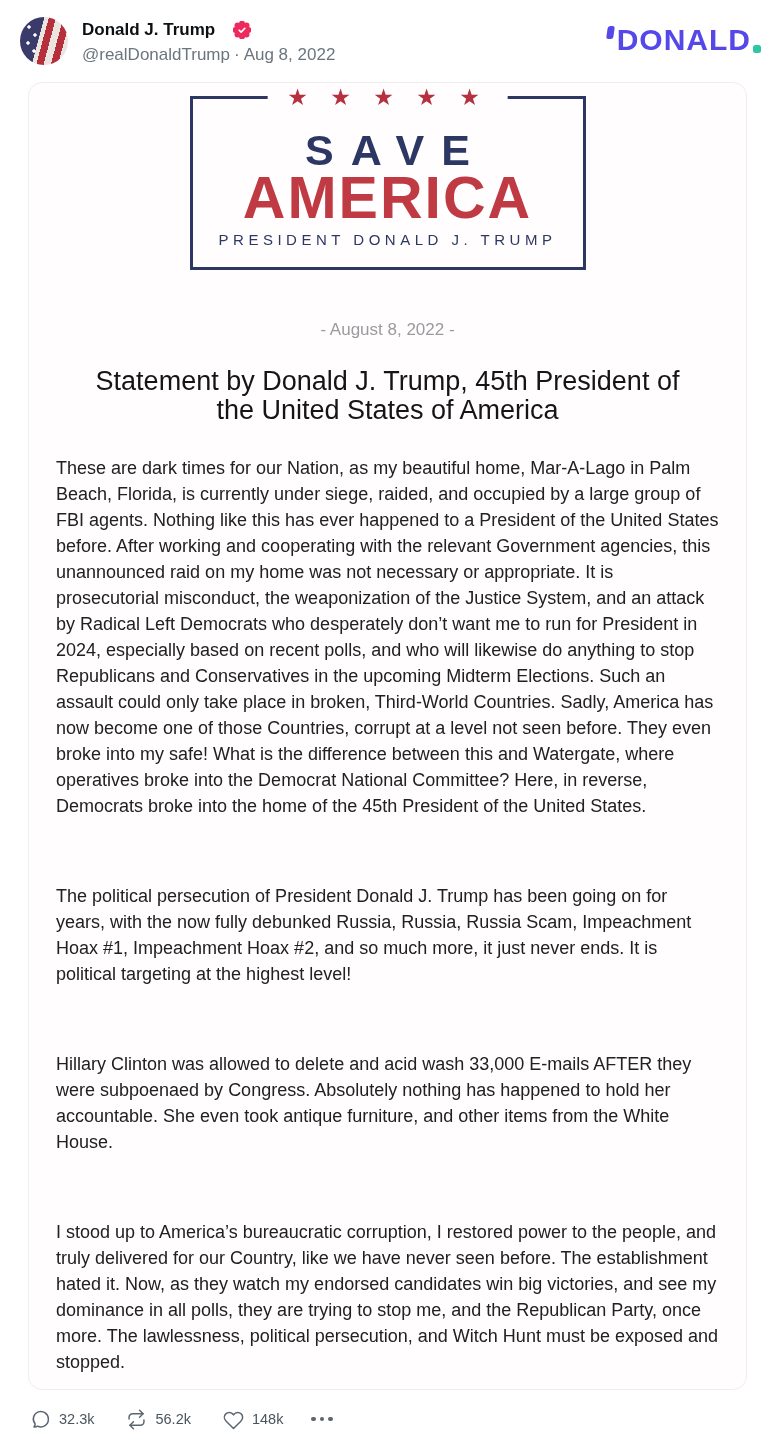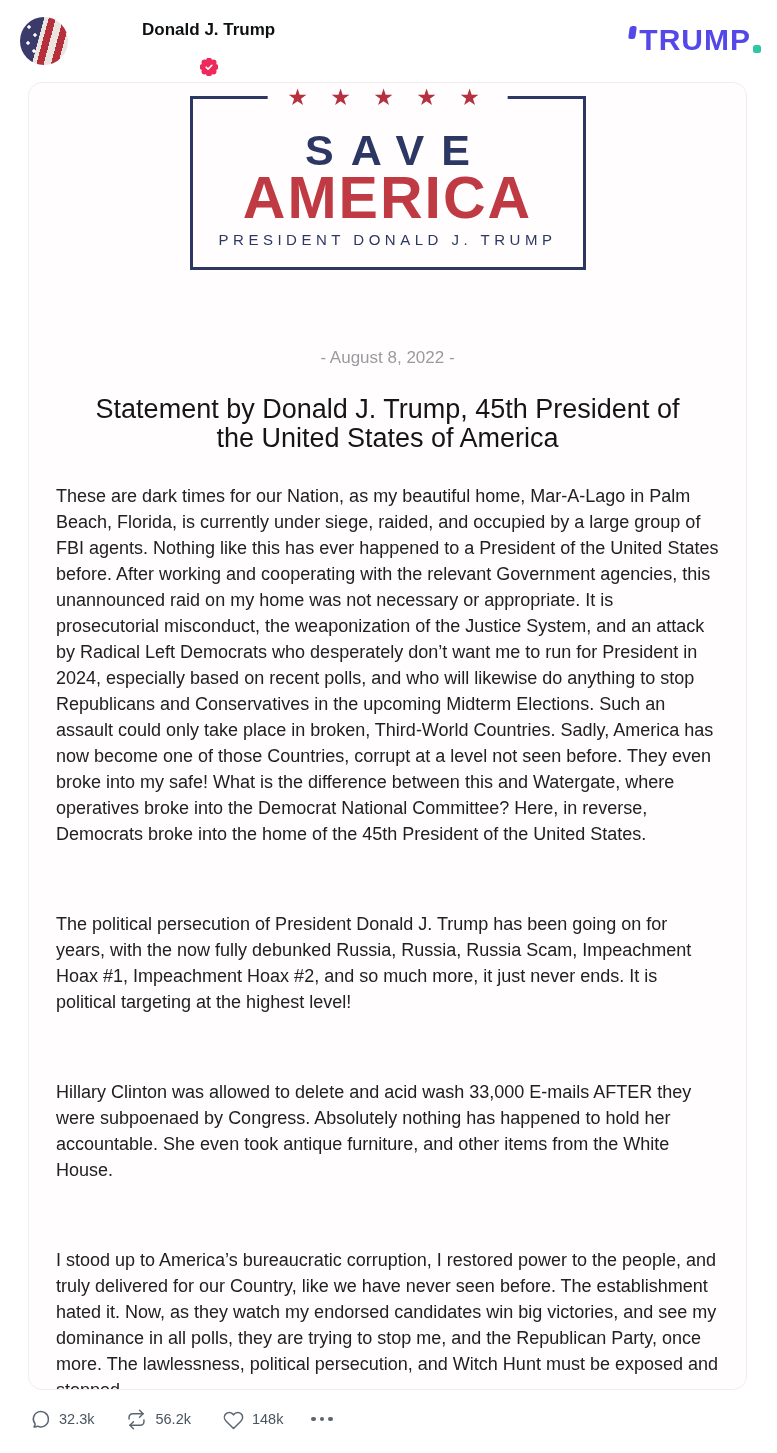--- a/index.html
+++ b/index.html
@@ -17,21 +17,21 @@
     overflow:hidden; cursor:pointer;
     background:
       radial-gradient(circle 2px at 9px 10px, #fff 0 1.4px, transparent 2px),
       radial-gradient(circle 2px at 15px 18px, #fff 0 1.4px, transparent 2px),
       radial-gradient(circle 2px at 8px 26px, #fff 0 1.4px, transparent 2px),
       radial-gradient(circle 2px at 14px 34px, #fff 0 1.4px, transparent 2px),
       linear-gradient(105deg, #3a3a6b 0 40%, rgba(0,0,0,0) 40.5%),
       repeating-linear-gradient(105deg, #b5303c 0 7px, #ece5df 7px 14px);
   }
   .name-block { position:absolute; left:82px; top:20px; }
-  .name-row { display:flex; align-items:center; gap:18px;flex-direction:column; }
+  .name-row { display:flex; align-items:center; gap:18px; }
   .display-name { font-size:17px; font-weight:bold; color:#0d1013; cursor:pointer; }
   .badge { width:18px; height:18px; display:block; }
   .handle-line { margin-top:5px; font-size:17px; color:#6b757f; }
   .handle-line span { cursor:pointer; }
   .handle-sep { margin:0 4px; cursor:default; }
 
   .logo { position:absolute; right:16px; top:25px; display:flex; align-items:flex-start; cursor:pointer; }
   .logo-mark { width:7px; height:13px; background:#5448e8; border-radius:2.5px; transform:skewX(-8deg); margin-right:3px; margin-top:1px; }
   .logo-text { font-size:30px; font-weight:800; color:#5448e8; letter-spacing:1px; line-height:1; }
   .logo-dot { width:8px; height:8px; background:#2fc6a4; border-radius:2.5px; align-self:flex-end; margin-left:2px; margin-bottom:2px; }
@@ -47,21 +47,21 @@
   }
   .sa-stars {
     position:absolute; top:-15px; left:50%; transform:translateX(-50%);
     background:#fffdfd; padding:0 20px; white-space:nowrap;
     color:#b5313f; font-size:23px; letter-spacing:8px; line-height:1.2;
   }
   .sa-save { margin-top:29px; font-size:43px; font-weight:600; color:#2c3863; letter-spacing:17px; padding-left:17px; line-height:1.05; }
   .sa-america { font-size:59px; font-weight:800; color:#bf3a42; letter-spacing:2px; line-height:1.0; margin-top:-4px; }
   .sa-president { font-size:15px; font-weight:normal; color:#2c3863; letter-spacing:4.5px; margin-top:3px; }
 
-  .sa-date { margin-top:78px; text-align:center; font-size:17px; color:#9b9b9f; }
+  .sa-date { margin-top:50px; text-align:center; font-size:17px; color:#9b9b9f; }
   .sa-title { margin:27px auto 0; max-width:625px; text-align:center; font-size:27px; line-height:29px; color:#151515; }
   .sa-body { margin:30px 27px 0; font-size:18px; line-height:26px; color:#212121; text-align:left; }
   .sa-body p { margin:0 0 64px 0; }
   .sa-body p:last-child { margin-bottom:0; }
 
   
   .actions {
     position:absolute; left:30px; top:1401px; height:36px;
     display:flex; align-items:center; gap:32px; color:#536471;
   }
@@ -93,21 +93,21 @@
         </g>
         <path d="M8.2 12.3l2.6 2.6 5-5.2" fill="none" stroke="#ffffff" stroke-width="2.2" stroke-linecap="round" stroke-linejoin="round"></path>
       </svg>
     </div>
     <div class="handle-line">
       <span>@realDonaldTrump</span><span class="handle-sep">·</span><span>Aug 8, 2022</span>
     </div>
   </div>
   <div class="logo">
     <span class="logo-mark"></span>
-    <span class="logo-text">TRUMP</span>
+    <span class="logo-text">DONALD</span>
     <span class="logo-dot"></span>
   </div>
 </div>
 
 <div class="media">
   <div class="sa-box">
     <div class="sa-stars">★ ★ ★ ★ ★</div>
     <div class="sa-save">SAVE</div>
     <div class="sa-america">AMERICA</div>
     <div class="sa-president">PRESIDENT DONALD J. TRUMP</div>

